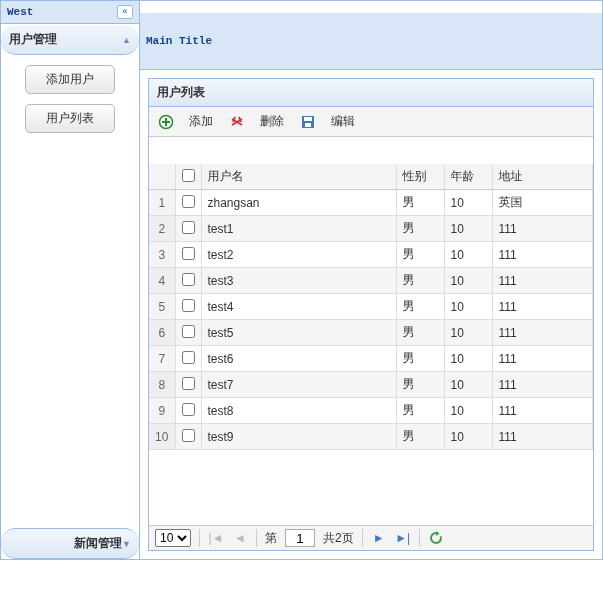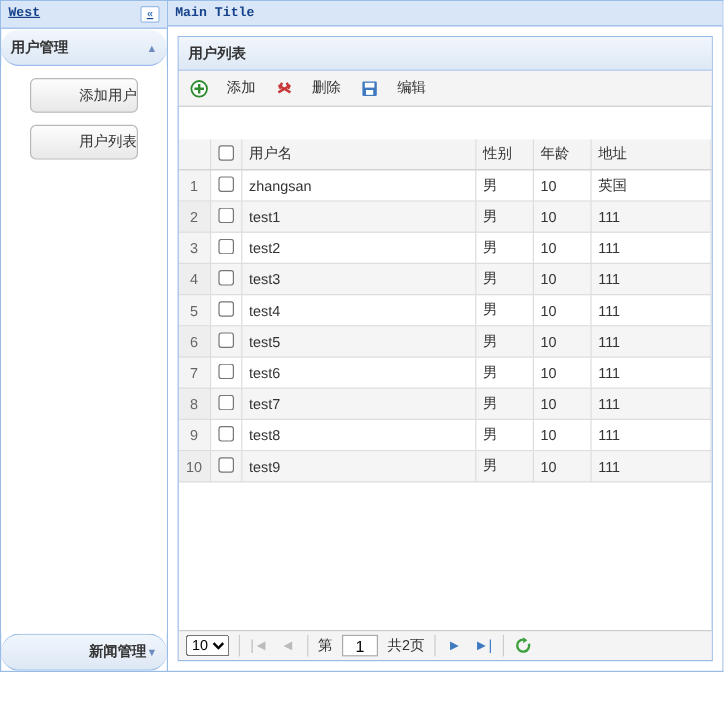--- a/index.html
+++ b/index.html
@@ -2,32 +2,32 @@
 <html><head>
 <meta charset="utf-8">
 <style>
 * { box-sizing: border-box; margin: 0; padding: 0; }
 body { font-family: Arial, sans-serif; font-size: 12px; color: #333; background: #fff; width: 603px; height: 600px; overflow: hidden; position: relative; }
 
 .layout { display: flex; flex-direction: column; height: 560px; }
 .top { display: flex; flex: 1; min-height: 0; }
 
 .west { width: 140px; border: 1px solid #99BBE8; display: flex; flex-direction: column; }
-.west-title { background: #D8E6F8; border-bottom: 1px solid #99BBE8; padding: 4px 6px; display: flex; justify-content: space-between; align-items: flex-start; font-family: "Courier New", monospace; font-weight: bold; font-size: 11px; color: #15428B; text-decoration: underline; }
+.west-title { background: #D8E6F8; border-bottom: 1px solid #99BBE8; padding: 4px 6px; display: flex; justify-content: space-between; align-items: center; font-family: "Courier New", monospace; font-weight: bold; font-size: 11px; color: #15428B; }
 .collapse-btn { border: 1px solid #99BBE8; background: #fff; width: 16px; height: 14px; display: flex; align-items: center; justify-content: center; cursor: pointer; color: #3F7AC0; font-size: 9px; border-radius: 2px; }
 
 .accordion-header { background: linear-gradient(#F1F6FC, #DDE8F5); border-top: 1px solid #fff; border-bottom: 1px solid #99BBE8; padding: 6px 8px; display: flex; justify-content: space-between; align-items: center; font-weight: bold; cursor: pointer; border-radius: 15px; }
 .accordion-header .chev { color: #6B8EBF; font-size: 9px; }
 .accordion-body { flex: 1; padding: 10px 0; display: flex; flex-direction: column; align-items: center; gap: 10px; background: #fff; }
 .accordion-collapsed { border-top: 1px solid #99BBE8; justify-content: flex-end; }
 
-.nav-btn { width: 90px; padding: 5px 0; border: 1px solid #B5B8B8; border-radius: 5px; background: linear-gradient(#FDFDFD, #E8E8E8); cursor: pointer; text-align: right; }
+.nav-btn { width: 90px; padding: 5px 0; border: 1px solid #B5B8B8; border-radius: 5px; background: linear-gradient(#FDFDFD, #E8E8E8); cursor: pointer; text-align: center; }
 
 .center { flex: 1; border: 1px solid #99BBE8; border-left: none; display: flex; flex-direction: column; min-width: 0; }
-.main-title { background: #D8E6F8; border-bottom: 1px solid #99BBE8; padding: 4px 6px; font-family: "Courier New", monospace; font-weight: bold; font-size: 11px; color: #15428B; }
+.main-title { background: #D8E6F8; border-bottom: 1px solid #99BBE8; padding: 22px 6px; font-family: "Courier New", monospace; font-weight: bold; font-size: 11px; color: #15428B; margin-top: 12px; }
 .panel { margin: 8px; border: 1px solid #99BBE8; flex: 1; display: flex; flex-direction: column; min-height: 0; }
 .panel-title { background: linear-gradient(#F1F6FC, #DDE8F5); border-bottom: 1px solid #99BBE8; padding: 5px 8px; font-weight: bold; }
 
 .toolbar { background: #F4F4F4; border-bottom: 1px solid #ccc; padding: 4px 6px; display: flex; gap: 10px; align-items: center; }
 .tb-btn { display: flex; align-items: center; gap: 15px; cursor: pointer; padding: 2px 3px; }
 .ico { width: 16px; height: 16px; display: inline-flex; align-items: center; justify-content: center; }
 
 .grid { flex: 1; overflow: auto; margin-top: 27px; }
 .grid table { border-collapse: collapse; width: 100%; }
 .grid th, .grid td { border-right: 1px solid #ddd; border-bottom: 1px solid #ddd; padding: 4px 6px; text-align: left; font-weight: normal; }

